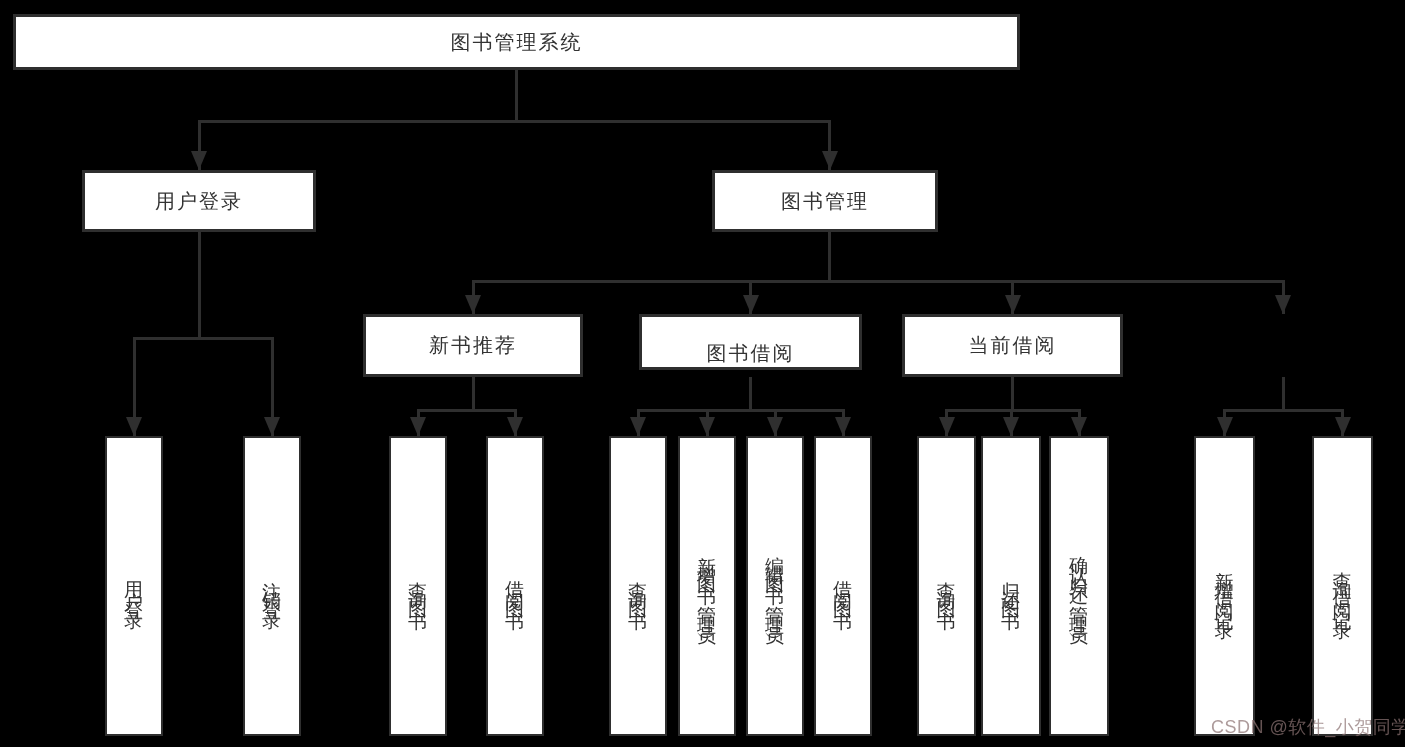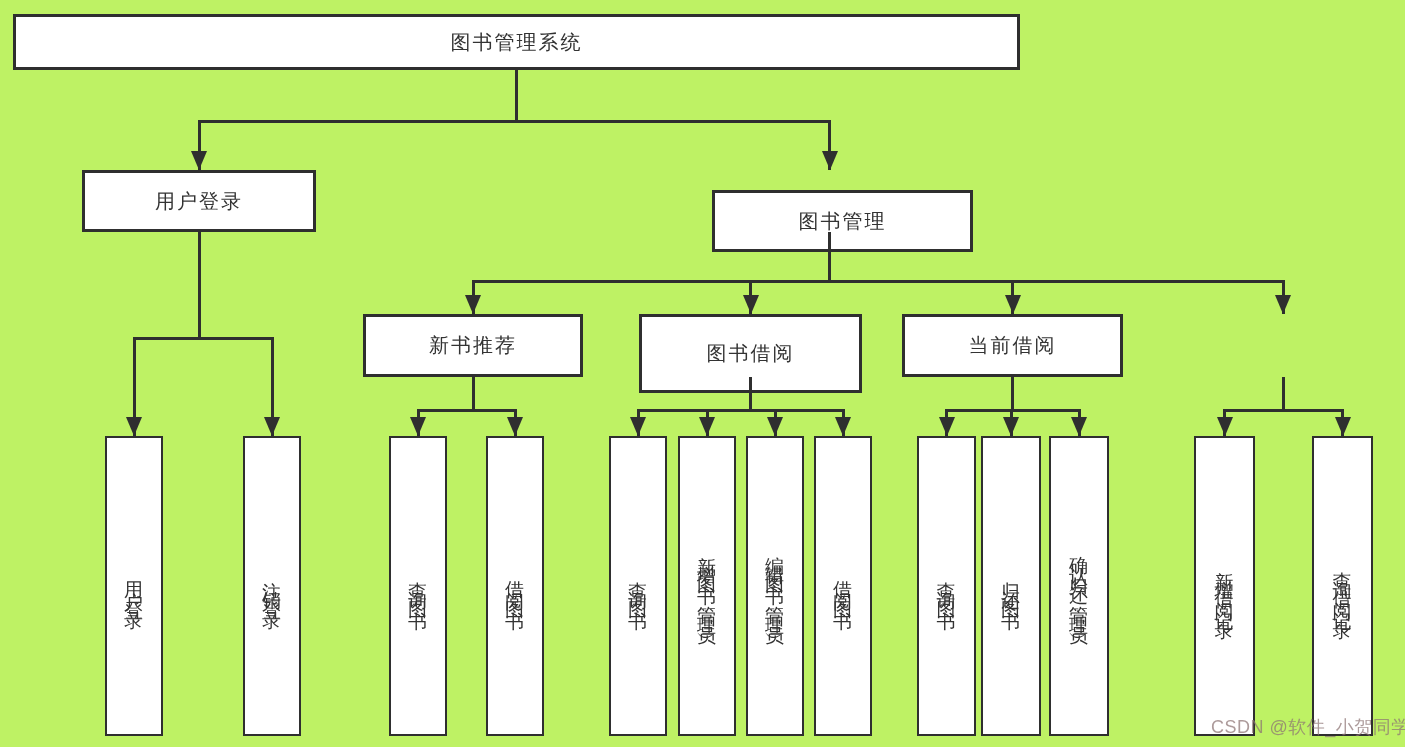--- a/index.html
+++ b/index.html
@@ -1,18 +1,18 @@
 <!DOCTYPE html>
 <html><head>
 <meta charset="utf-8">
 <style>
   html,body { margin:0; padding:0; background:#ffffff; }
   #canvas {
     position:relative; width:1405px; height:747px;
-    background:#bef264; overflow:hidden;
+    background:#000000; overflow:hidden;
     font-family:"Liberation Sans", sans-serif; color:#333333;
   }
   .box {
     position:absolute; box-sizing:border-box;
     border:3px solid #2f2f2f; background:#ffffff;
     display:flex; align-items:center; justify-content:center;
     font-size:20px; letter-spacing:2px; color:#333333;
   }
   .leaf {
     border-width:2.5px;
@@ -44,35 +44,35 @@
   </div>
 
   <div class="v" style="left:515px; top:70px; height:50px;"></div>
   <div class="h" style="left:197.5px; top:120px; width:633px;"></div>
   <div class="arrow" style="left:197.5px; top:120px; height:50px;"></div>
   <div class="arrow" style="left:828px; top:120px; height:50px;"></div>
 
   <div class="box" style="left:82px; top:170px; width:234px; height:62px;">
     <span>用户登录</span>
   </div>
-  <div class="box" style="left:712px; top:170px; width:261px; height:62px;margin-top:20px;">
+  <div class="box" style="left:712px; top:170px; width:226px; height:62px;">
     <span>图书管理</span>
   </div>
 
   <div class="v" style="left:828px; top:232px; height:48px;"></div>
   <div class="h" style="left:471.5px; top:280px; width:813px;"></div>
   <div class="arrow" style="left:471.5px; top:280px; height:34px;"></div>
   <div class="arrow" style="left:749px; top:280px; height:34px;"></div>
   <div class="arrow" style="left:1011px; top:280px; height:34px;"></div>
   <div class="arrow" style="left:1281.5px; top:280px; height:34px;"></div>
 
   <div class="box" style="left:363px; top:314px; width:220px; height:63px;">
     <span>新书推荐</span>
   </div>
-  <div class="box" style="left:639px; top:314px; width:223px; height:79px;">
+  <div class="box" style="left:639px; top:314px; width:223px; height:56px;align-items:flex-end;">
     <span>图书借阅</span>
   </div>
   <div class="box" style="left:902px; top:314px; width:221px; height:63px;">
     <span>当前借阅</span>
   </div>
 
   <div class="v" style="left:197.5px; top:232px; height:105px;"></div>
   <div class="h" style="left:132.5px; top:337px; width:141px;"></div>
   <div class="arrow" style="left:132.5px; top:337px; height:99px;"></div>
   <div class="arrow" style="left:270.5px; top:337px; height:99px;"></div>

